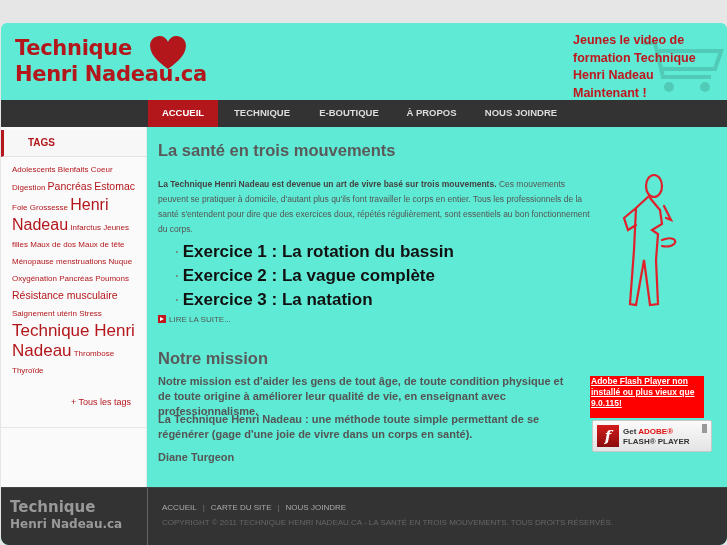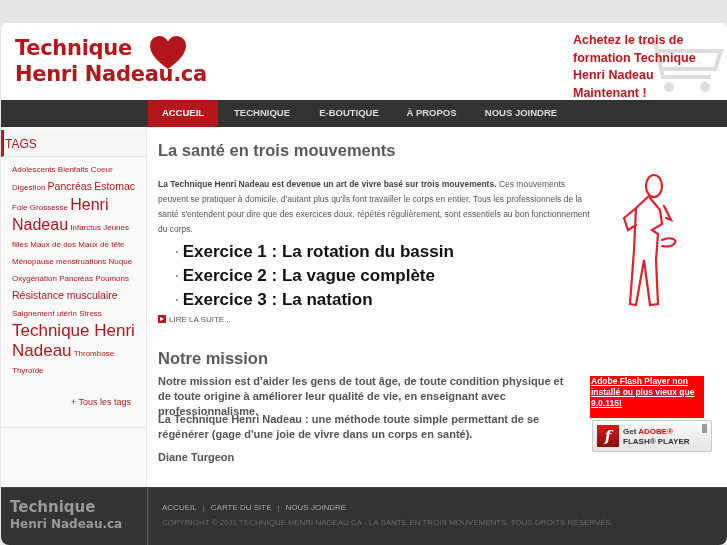--- a/index.html
+++ b/index.html
@@ -1,29 +1,29 @@
 <!DOCTYPE html>
 <html><head>
 <meta charset="utf-8">
 <style>
 *{box-sizing:border-box;margin:0;padding:0}
 html,body{width:727px;height:545px;overflow:hidden}
 body{background:#e6e6e6;font-family:"Liberation Sans",sans-serif;position:relative}
-.page{position:absolute;left:1px;top:23px;width:726px;height:522px;background:#ffffff;border-radius:6px 6px 8px 8px;overflow:hidden}
+.page{position:absolute;left:1px;top:23px;width:726px;height:522px;background:#5eead4;border-radius:6px 6px 8px 8px;overflow:hidden}
 .logo{position:absolute;left:14px;top:12px;color:#b3171c;font-family:"DejaVu Sans",sans-serif;font-weight:bold;font-size:21px;line-height:26px;letter-spacing:-0.3px}
 .logo .l2{display:block}
 .heart{position:absolute;left:148px;top:13px;width:38px;height:34px}
 .promo{position:absolute;left:572px;top:9px;width:150px;color:#c0161d;font-weight:bold;font-size:12.5px;line-height:17.5px}
 .cart{position:absolute;left:640px;top:14px;width:84px;height:60px;opacity:0.13}
 .nav{position:absolute;left:0;top:77px;width:726px;height:27px;background:#333;}
 .nav-item{position:absolute;top:0;height:27px;line-height:26px;color:#ddd;font-size:9.5px;font-weight:bold;text-align:center}
 .nav-item.active{background:#b3171c;color:#fff}
 .sidebar{position:absolute;left:0;top:104px;width:146px;height:360px;background:#fafafa;border-right:1px solid #e8e8e8}
 .tags-head{position:absolute;left:0;top:3px;width:145px;height:27px;border-left:3px solid #b3171c;border-bottom:1px solid #e2e2e2;background:#f7f7f7}
-.tags-head span{position:absolute;left:1px;top:7px;font-size:12px;font-weight:normal;color:#b3171c}
+.tags-head span{position:absolute;left:24px;top:7px;font-size:10px;font-weight:bold;color:#b3171c}
 .tagcloud{position:absolute;left:11px;top:34px;width:128px;color:#b3171c;line-height:17px;font-size:8px}
 .t-s{font-size:8px}.t-m{font-size:10.5px}.t-l{font-size:16px}.t-xl{font-size:17px}
 .alltags{position:absolute;left:70px;top:270px;font-size:9px;color:#b3171c}
 .sidebar-sep{position:absolute;left:0;top:300px;width:145px;height:1px;background:#e6e6e6}
 .main{position:absolute;left:157px;top:104px;width:420px}
 .h1{position:absolute;left:0;top:14px;font-size:16.5px;color:#5a5a5a;font-weight:bold}
 .intro{position:absolute;left:0;top:50px;width:438px;font-size:8.5px;line-height:15px;color:#555}
 .intro b{color:#444}
 .ex{position:absolute;left:16px;font-size:17px;font-weight:bold;color:#111}
 .ex .dot{color:#777;font-weight:normal;margin-right:3px}
@@ -63,21 +63,21 @@
   <svg class="heart" viewBox="0 0 40 36">
     <path d="M20 35 C8 26 1 19 1 10 C1 4 6 0 11 0 C15 0 18 2 20 6 C22 2 25 0 29 0 C34 0 39 4 39 10 C39 19 32 26 20 35Z" fill="#b3171c"></path>
   </svg>
 
   <svg class="cart" viewBox="0 0 84 60">
     <path d="M2 6 L14 6 L22 40 L70 40 M18 14 L80 14 L74 32 L20 32" fill="none" stroke="#000" stroke-width="4"></path>
     <circle cx="28" cy="50" r="5" fill="#000"></circle>
       <circle cx="64" cy="50" r="5" fill="#000"></circle>
   </svg>
   <a class="promo">
-    <div>Achetez le trois de</div>
+    <div>Jeunes le video de</div>
     <div>formation Technique</div>
     <div>Henri Nadeau</div>
     <div>Maintenant !</div>
   </a>
 
   <div class="nav">
     <a class="nav-item active" style="left:147px;width:70px">ACCUEIL</a>
     <a class="nav-item" style="left:220px;width:82px">TECHNIQUE</a>
     <a class="nav-item" style="left:306px;width:84px">E-BOUTIQUE</a>
     <a class="nav-item" style="left:393px;width:75px">À PROPOS</a>

